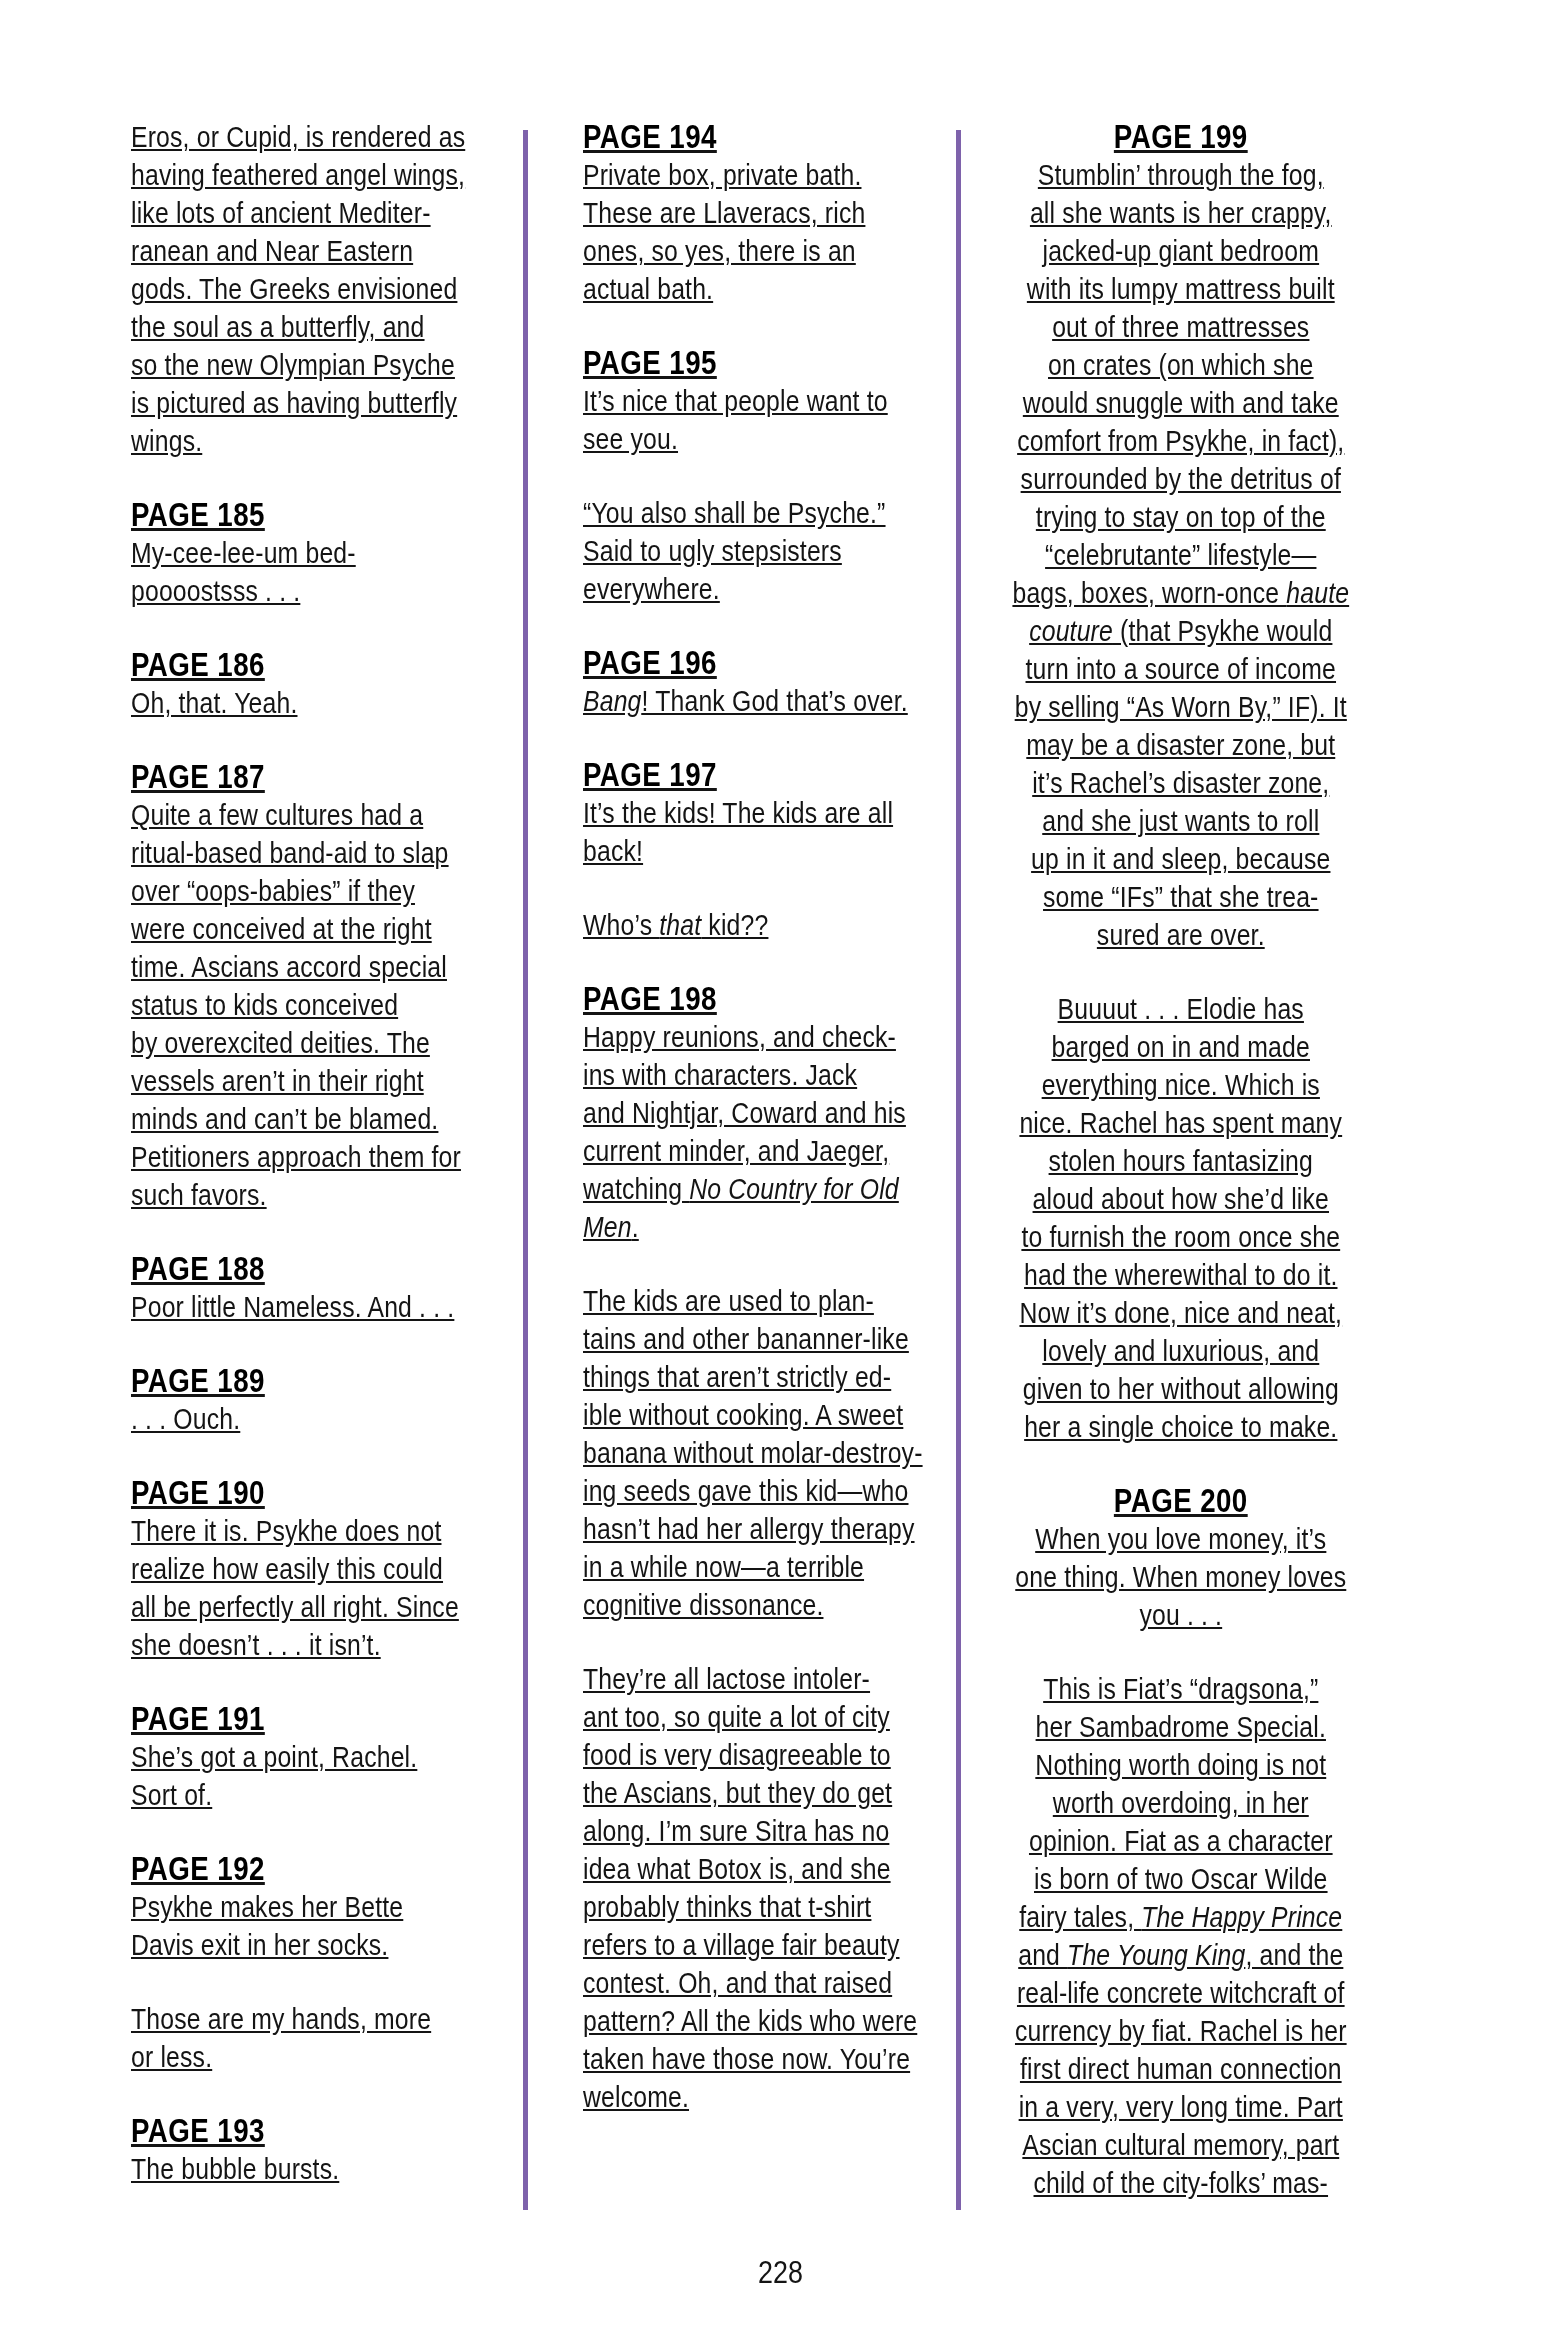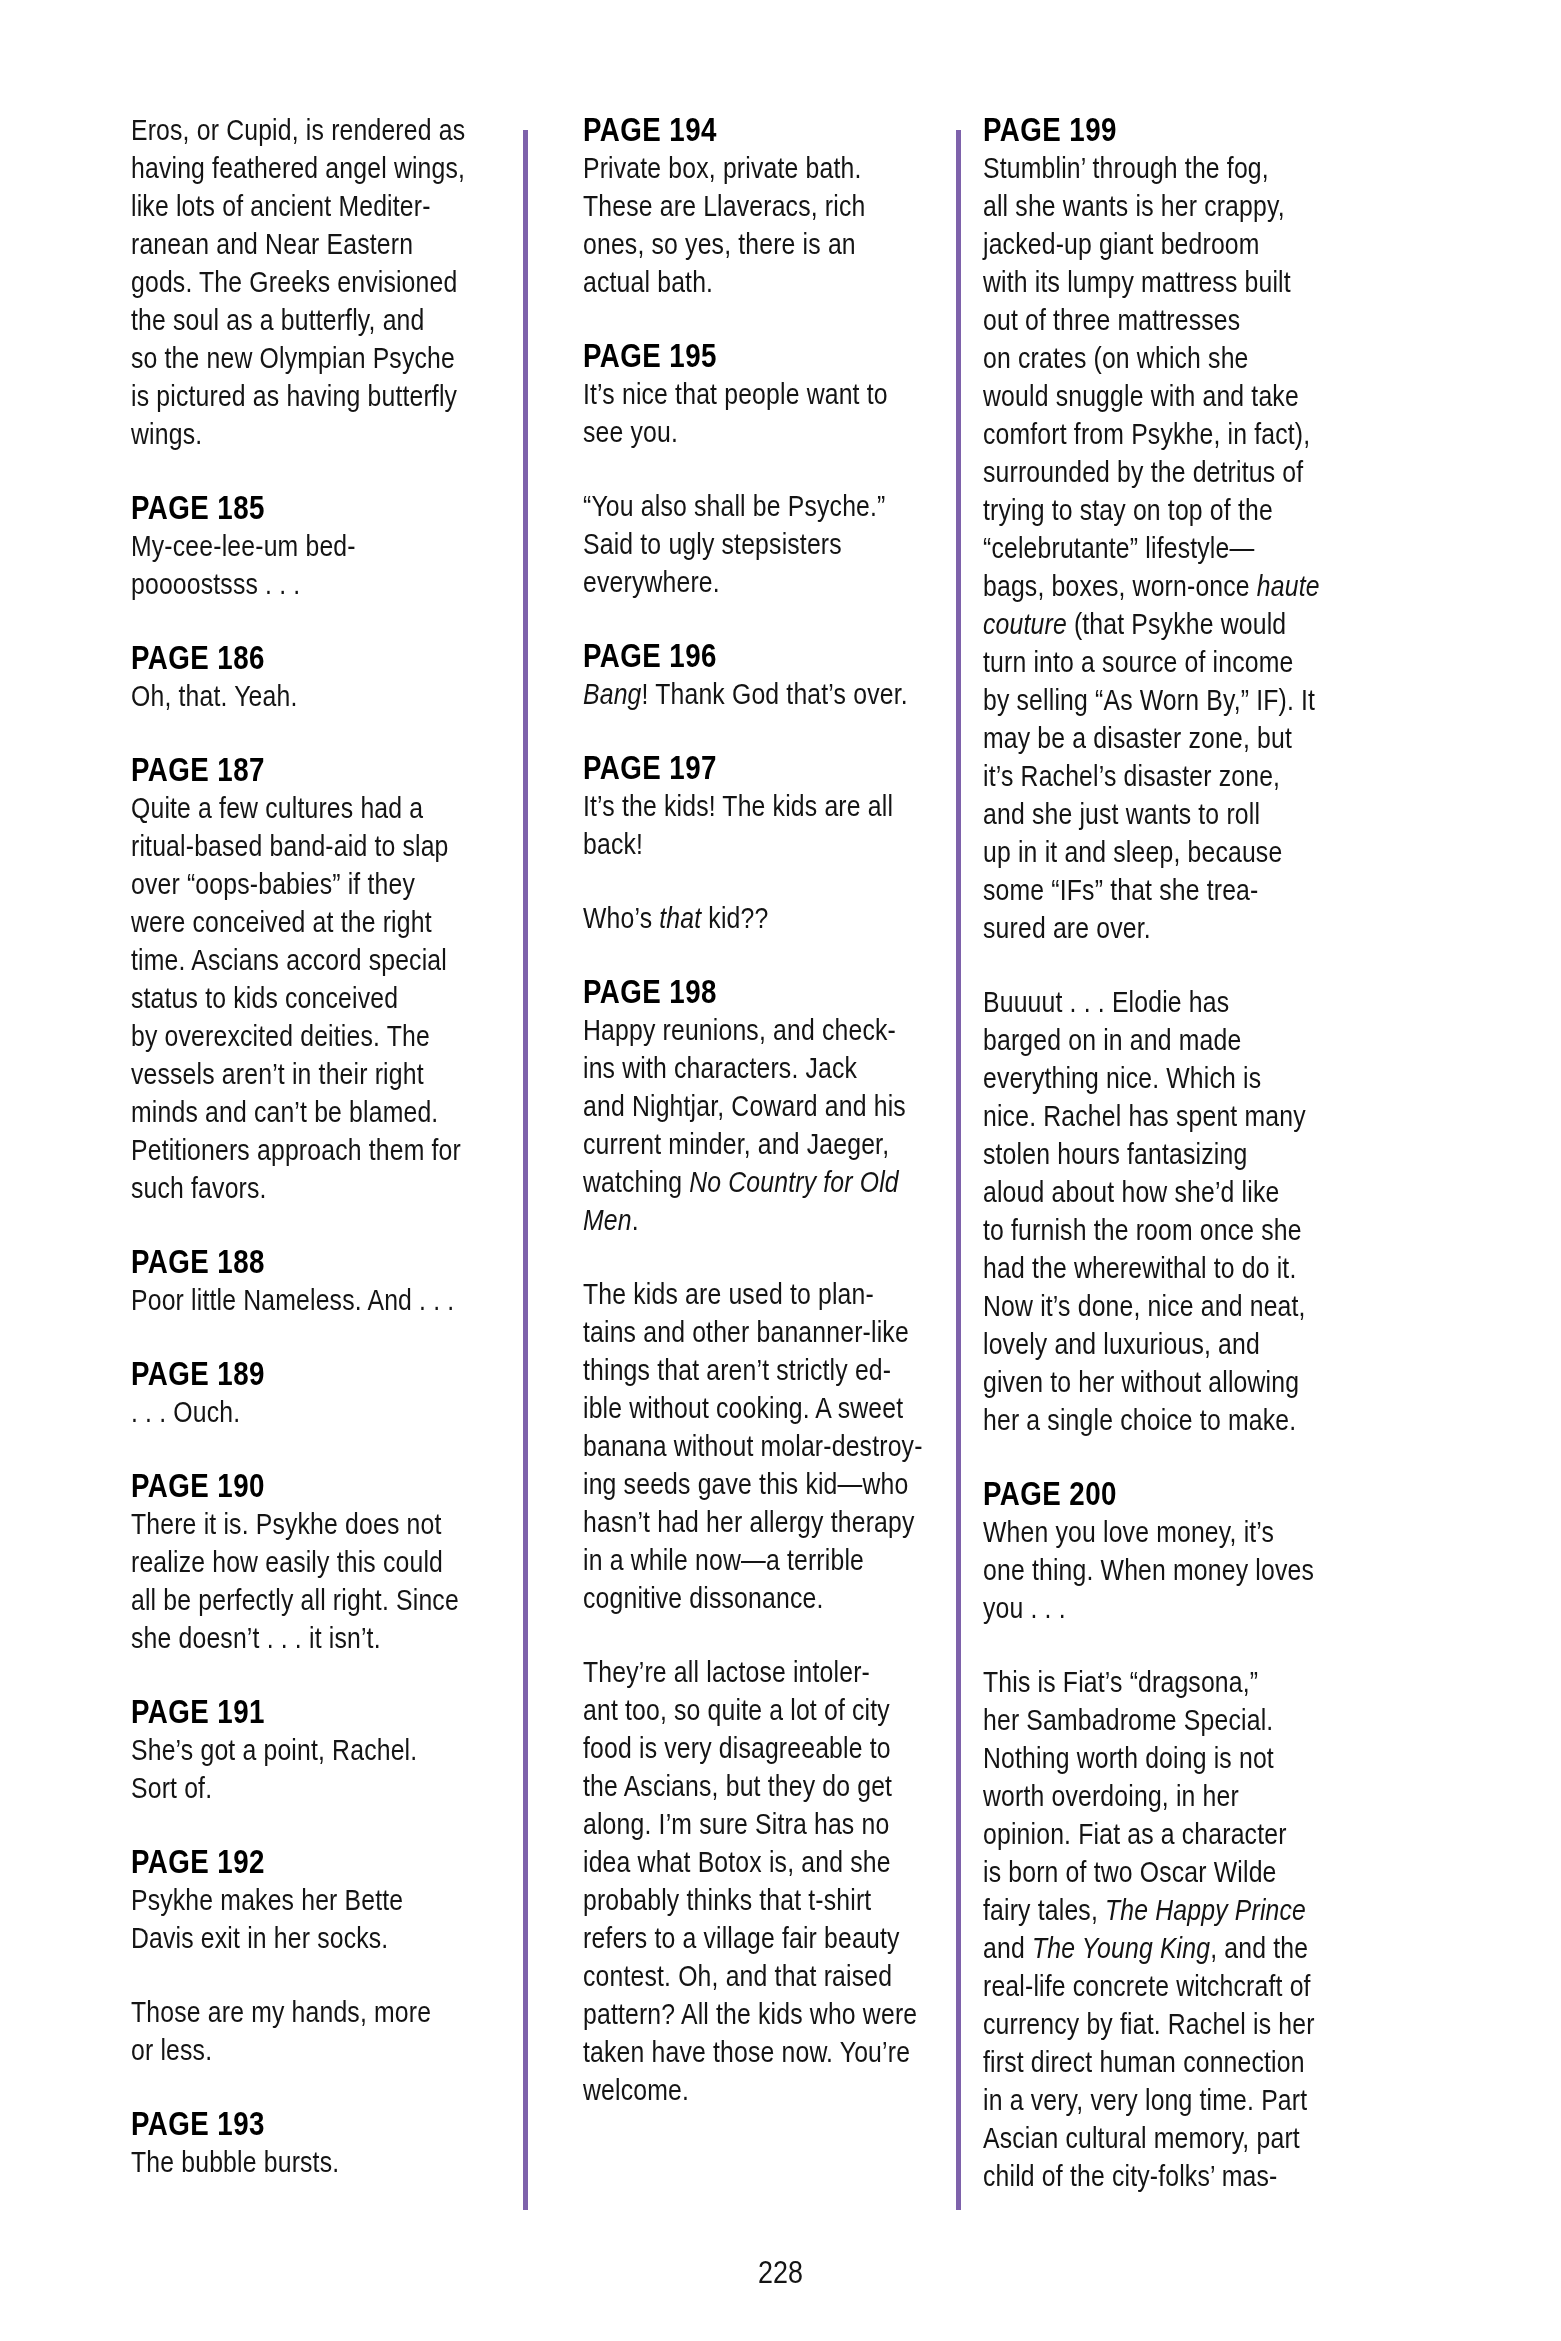--- a/index.html
+++ b/index.html
@@ -10,33 +10,34 @@
   body {
     position: relative;
     width: 1561px;
     height: 2342px;
     font-family: "Liberation Sans", sans-serif;
     color: #141414;
     overflow: hidden;
   }
   .column {
     position: absolute;
-    top: 111px;
+    top: 118px;
+    text-decoration: underline;
   }
   .col-text {
     width: 122%;
     transform: scaleX(0.84);
     transform-origin: 0 0;
     font-size: 29.5px;
     line-height: 38px;
     letter-spacing: 0.2px;
   }
   #col1 { left: 131px; width: 395px; }
   #col2 { left: 558px; width: 399px; margin-left: 25px; }
-  #col3 { left: 983px; width: 386px; }
+  #col3 { left: 983px; width: 386px; text-align: center; }
 
   .note + .note { margin-top: 36px; }
   .para + .para { margin-top: 36px; }
 
   .note-header {
     font-weight: 700;
     font-size: 33px;
     letter-spacing: 0.5px;
     color: #000000;
   }

